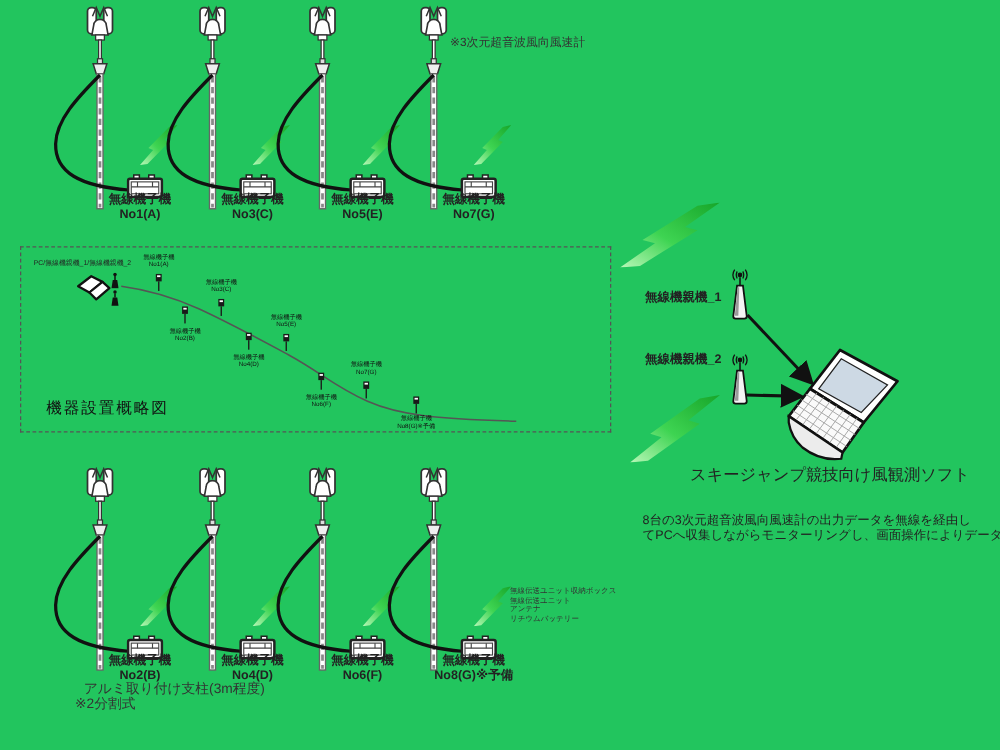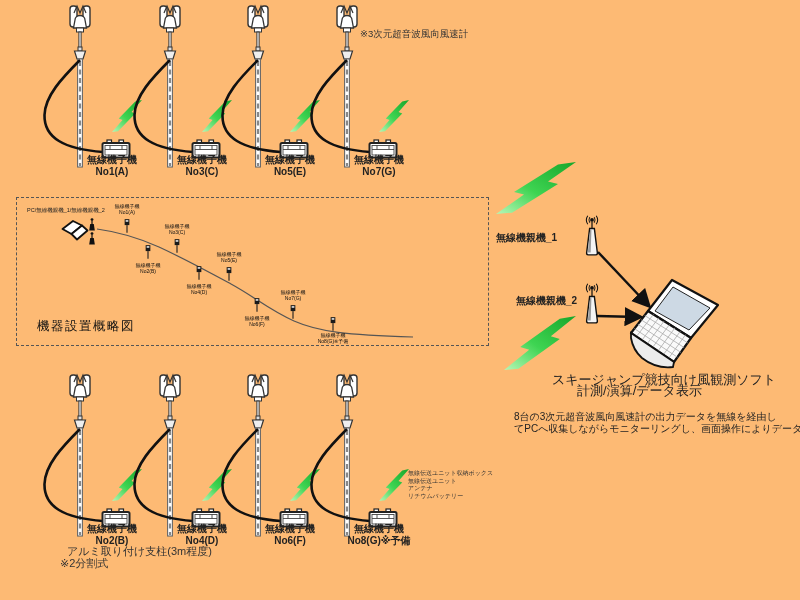--- a/index.html
+++ b/index.html
@@ -1,16 +1,16 @@
 <!DOCTYPE html>
 <html><head>
 <meta charset="utf-8">
 <style>
   html,body{margin:0;padding:0;background:#fff;}
-  .canvas{position:relative;width:800px;height:600px;background:#fdba74;overflow:hidden;
+  .canvas{position:relative;width:800px;height:600px;background:#22c55e;overflow:hidden;
           font-family:"Liberation Sans","DejaVu Sans",sans-serif;color:#1c1c1c;}
   .abs{position:absolute;}
   .nowrap{white-space:nowrap;}
 
   
   .unit-label{width:100px;text-align:center;font-size:10px;line-height:12px;font-weight:600;color:#222;}
   .unit-label .no{font-weight:600;}
 
   
   .note{font-size:9.5px;color:#333;}
@@ -236,22 +236,22 @@
     <div class="nowrap">リチウムバッテリー</div>
   </div>
 
   <svg class="abs" style="left:496px;top:162px" width="80" height="52" viewBox="0 0 40 40" preserveAspectRatio="none">
     <polygon points="0,40 14,25 9,23 31,2 40,0 26,15 31,17 8,39" fill="url(#boltGrad)"></polygon>
   </svg>
   <svg class="abs" style="left:504px;top:316px" width="72" height="54" viewBox="0 0 40 40" preserveAspectRatio="none">
     <polygon points="0,40 14,25 9,23 31,2 40,0 26,15 31,17 8,39" fill="url(#boltGrad)"></polygon>
   </svg>
 
-  <div class="abs parent-label nowrap" style="left:496px;top:231px">無線機親機_1</div>
-  <div class="abs parent-label nowrap" style="left:516px;top:294px">無線機親機_2</div>
+  <div class="abs parent-label nowrap" style="left:516px;top:231px">無線機親機_1</div>
+  <div class="abs parent-label nowrap" style="left:516px;top:280px">無線機親機_2</div>
 
   <svg class="abs" style="left:575px;top:214px" width="34" height="44">
       <use href="#sym-antenna"></use>
     </svg>
   <svg class="abs" style="left:575px;top:282px" width="34" height="44">
       <use href="#sym-antenna"></use>
     </svg>
 
   <svg class="abs" style="left:560px;top:240px" width="110" height="90" viewBox="0 0 110 90">
     <defs>
@@ -278,21 +278,20 @@
       <line x1="41.5" y1="46.5" x2="24.5" y2="69.5"></line>
       <line x1="46.9" y1="49.9" x2="29.9" y2="73.1"></line>
       <line x1="52.3" y1="53.3" x2="35.3" y2="76.8"></line>
       <line x1="57.6" y1="56.6" x2="40.6" y2="80.4"></line>
     </g>
     <path d="M3,55 L46,84 L45,89 Q28,91 14,80 Q5,72 3,60 Z" fill="#ececec" stroke="#111" stroke-width="1.8"></path>
   </svg>
 
   <div class="abs caption" style="left:552px;top:374px">
     <div class="nowrap">スキージャンプ競技向け風観測ソフト</div>
-    <div class="nowrap">計測/演算/データ表示</div>
   </div>
 
   <div class="abs desc" style="left:514px;top:411px">
     <div class="nowrap">8台の3次元超音波風向風速計の出力データを無線を経由し</div>
     <div class="nowrap">てPCへ収集しながらモニターリングし、画面操作によりデータ</div>
   </div>
 
 </div>
 
 </body></html>

